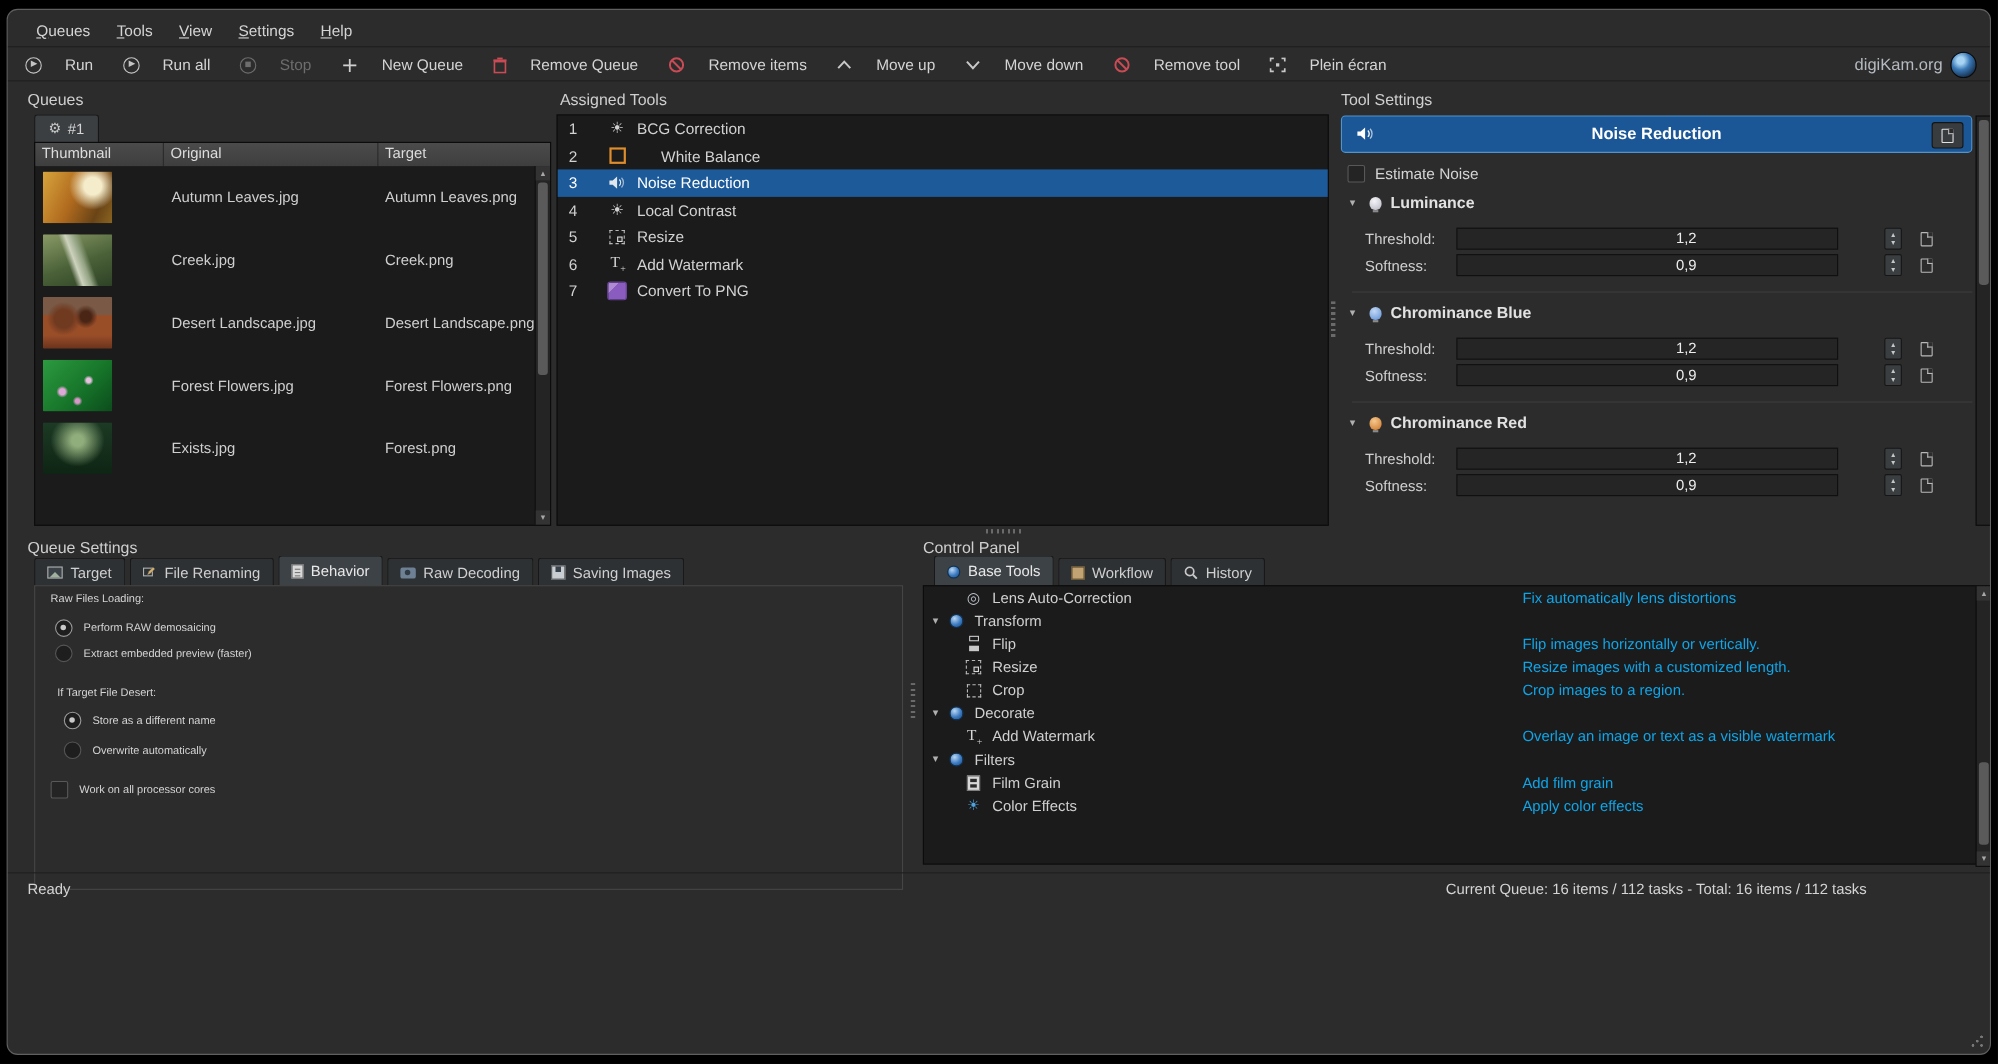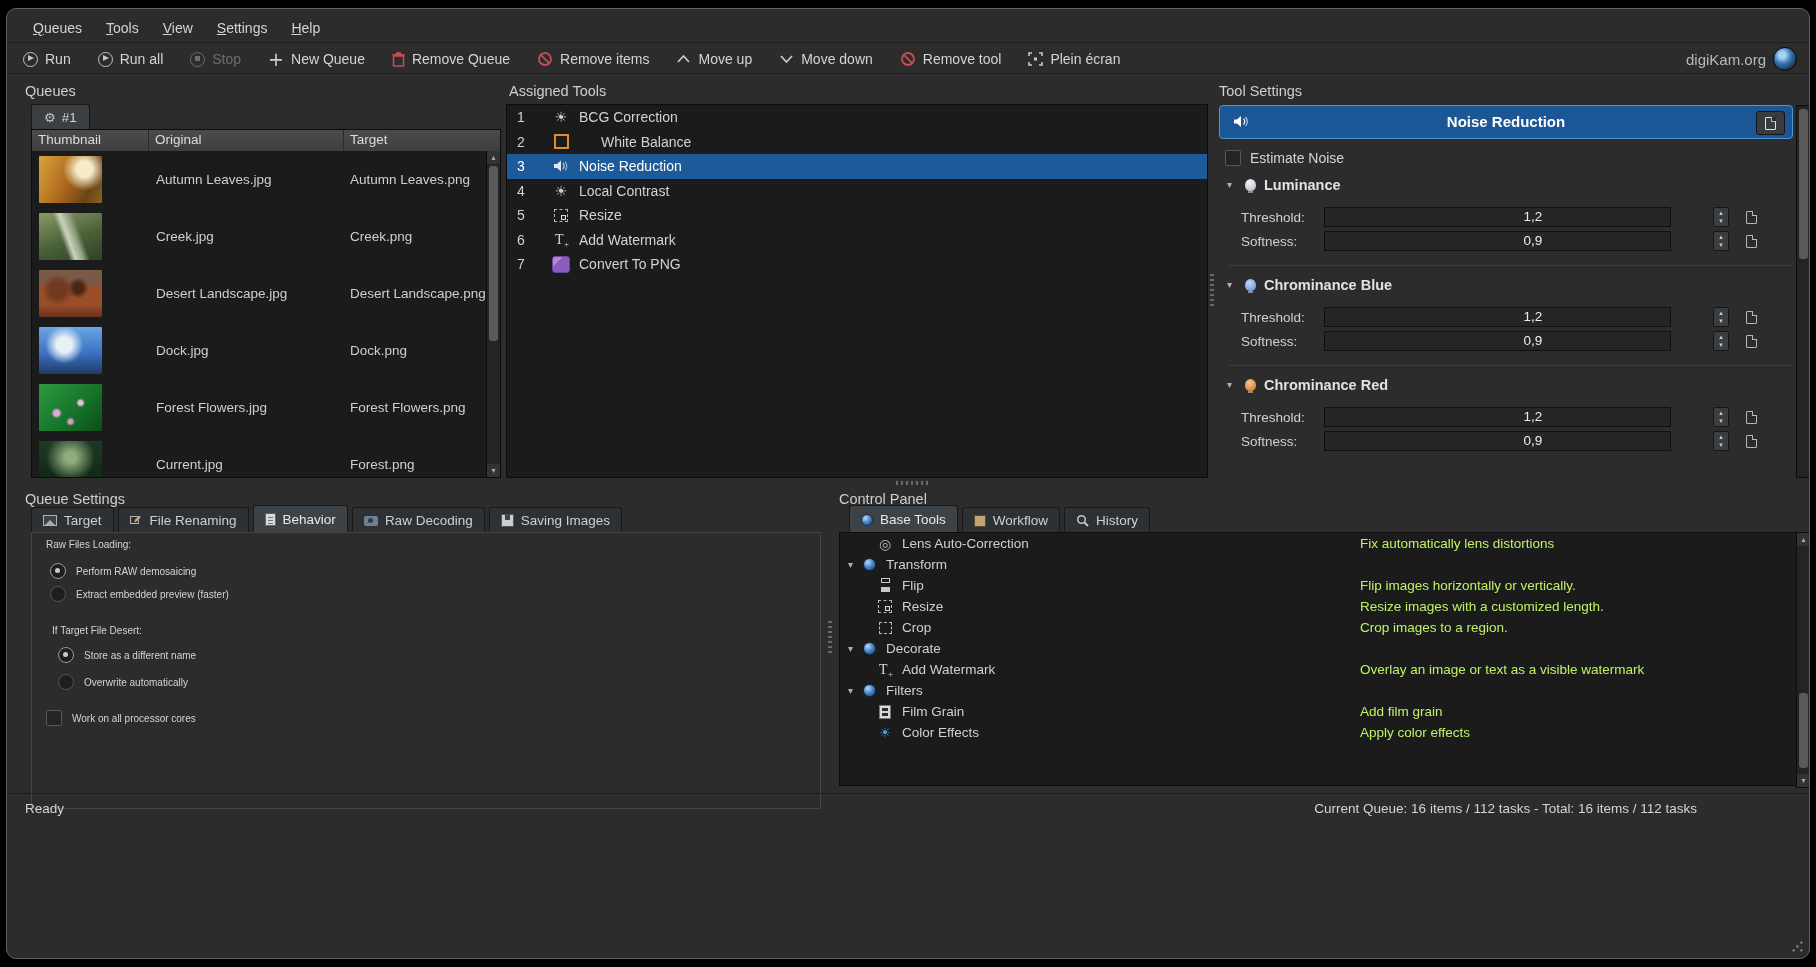--- a/index.html
+++ b/index.html
@@ -7,21 +7,21 @@
   .win{position:absolute;left:6px;top:8px;width:1802px;height:949px;background:#2c2c2c;
        border:1px solid #606060;border-radius:10px;overflow:hidden;color:#d4d4d4;font-size:14px;}
   .abs{position:absolute;}
   .flexr{display:flex;align-items:center;}
   
   .menubar{left:16px;top:6px;height:26px;gap:4px;}
   .menu-item{padding:3px 10px;cursor:default;}
   .mn{text-decoration:underline;}
   .hline{left:0;right:0;border-top:1px solid #1e1e1e;}
   .toolbar{left:16px;top:36px;height:28px;gap:27px;right:230px;}
-  .tbtn{gap:7px;white-space:nowrap;}
+  .tbtn{gap:21px;white-space:nowrap;}
   .tbtn.disabled{color:#6d6d6d;}
   .brand{right:12px;top:36px;height:28px;gap:7px;color:#b4bac0;font-size:15px;}
   .logo{width:22px;height:22px;border-radius:50%;border:1px solid #0a0a0a;
         background:radial-gradient(circle at 38% 32%,#a6d4f2 0 16%,#3a78b5 42%,#16304f 78%,#0a1626);}
   
   .g{font-family:"DejaVu Sans",sans-serif;line-height:1;}
   .ic-playcircle{width:15px;height:15px;border:1.5px solid #c4c4c4;border-radius:50%;position:relative;box-sizing:border-box;flex:0 0 auto;}
   .ic-playcircle::after{content:"";position:absolute;left:4px;top:2.5px;border-left:6px solid #c4c4c4;border-top:3.5px solid transparent;border-bottom:3.5px solid transparent;}
   .ic-stopcircle{width:15px;height:15px;border:1.5px solid #6d6d6d;border-radius:50%;position:relative;box-sizing:border-box;}
   .ic-stopcircle::after{content:"";position:absolute;left:3.5px;top:3.5px;width:5px;height:5px;background:#6d6d6d;}
@@ -121,21 +121,21 @@
   .tab{height:25px;display:flex;align-items:center;gap:7px;padding:0 11px;background:#2e3134;border:1px solid #181818;border-bottom:none;border-radius:3px 3px 0 0;font-size:13.5px;color:#cfcfcf;}
   .tab.active{background:#3d4246;height:27px;color:#e8e8e8;}
   .qsbox{left:24px;top:523px;width:790px;height:277px;border:1px solid #454545;background:#2c2c2c;box-sizing:border-box;}
   .qsbox .row{position:absolute;display:flex;align-items:center;gap:10px;font-size:10px;}
   .cpbox{left:832px;top:523px;width:958px;height:254px;background:#1b1b1b;border:1px solid #0c0c0c;overflow:hidden;box-sizing:border-box;}
   .trow{position:relative;display:flex;align-items:center;height:21px;font-size:13.5px;color:#d0d0d0;}
   .trow .exp{font-size:10px;color:#b0b0b0;width:12px;margin-left:8px;}
   .trow .islot{width:18px;display:flex;justify-content:center;flex:0 0 auto;margin-right:8px;}
   .trow.lvl1{padding-left:36px;}
   .trow.lvl0 .islot{margin-left:0;}
-  .tdesc{position:absolute;left:520px;color:#bef264;}
+  .tdesc{position:absolute;left:544px;color:#0ea5e9;}
   .cpscroll{left:1789px;top:523px;width:13px;height:254px;background:#242424;border:1px solid #0c0c0c;}
   
   .statusl{left:18px;top:792px;font-size:13.5px;}
   .statusr{right:112px;top:792px;font-size:13.5px;}
   .grip{right:5px;bottom:5px;width:13px;height:13px;
         background:radial-gradient(circle at 80% 20%,#777 1px,rgba(0,0,0,0) 1.5px),radial-gradient(circle at 80% 80%,#777 1px,rgba(0,0,0,0) 1.5px),radial-gradient(circle at 20% 80%,#777 1px,rgba(0,0,0,0) 1.5px),radial-gradient(circle at 50% 50%,#777 1px,rgba(0,0,0,0) 1.5px);}
   .dots-v{width:4px;height:34px;background:repeating-linear-gradient(#6a6a6a 0 2px,rgba(0,0,0,0) 2px 5px);}
   .dots-h{height:4px;width:34px;background:repeating-linear-gradient(90deg,#6a6a6a 0 2px,rgba(0,0,0,0) 2px 5px);}
 </style>
 </head>
@@ -237,32 +237,27 @@
       <span class="qthumb th-creek"></span>
       <span class="co">Creek.jpg</span>
       <span class="ct">Creek.png</span>
     </div>
     <div class="qrow">
       <span class="qthumb th-desert"></span>
       <span class="co">Desert Landscape.jpg</span>
       <span class="ct">Desert Landscape.png</span>
     </div>
     <div class="qrow">
-      <span class="qthumb th-dock"></span>
-      <span class="co">Dock.jpg</span>
-      <span class="ct">Dock.png</span>
-    </div>
-    <div class="qrow">
       <span class="qthumb th-flowers"></span>
       <span class="co">Forest Flowers.jpg</span>
       <span class="ct">Forest Flowers.png</span>
     </div>
     <div class="qrow">
       <span class="qthumb th-forest"></span>
-      <span class="co">Current.jpg</span>
+      <span class="co">Exists.jpg</span>
       <span class="ct">Forest.png</span>
     </div>
     <div class="qscroll">
       <span class="sarrow g" style="top:0">▴</span>
       <span class="sthumb" style="top:15px;height:175px"></span>
       <span class="sarrow g" style="bottom:0">▾</span>
     </div>
   </div>
 
   <div class="abs ptitle" style="left:502px;top:74px">Assigned Tools</div>

